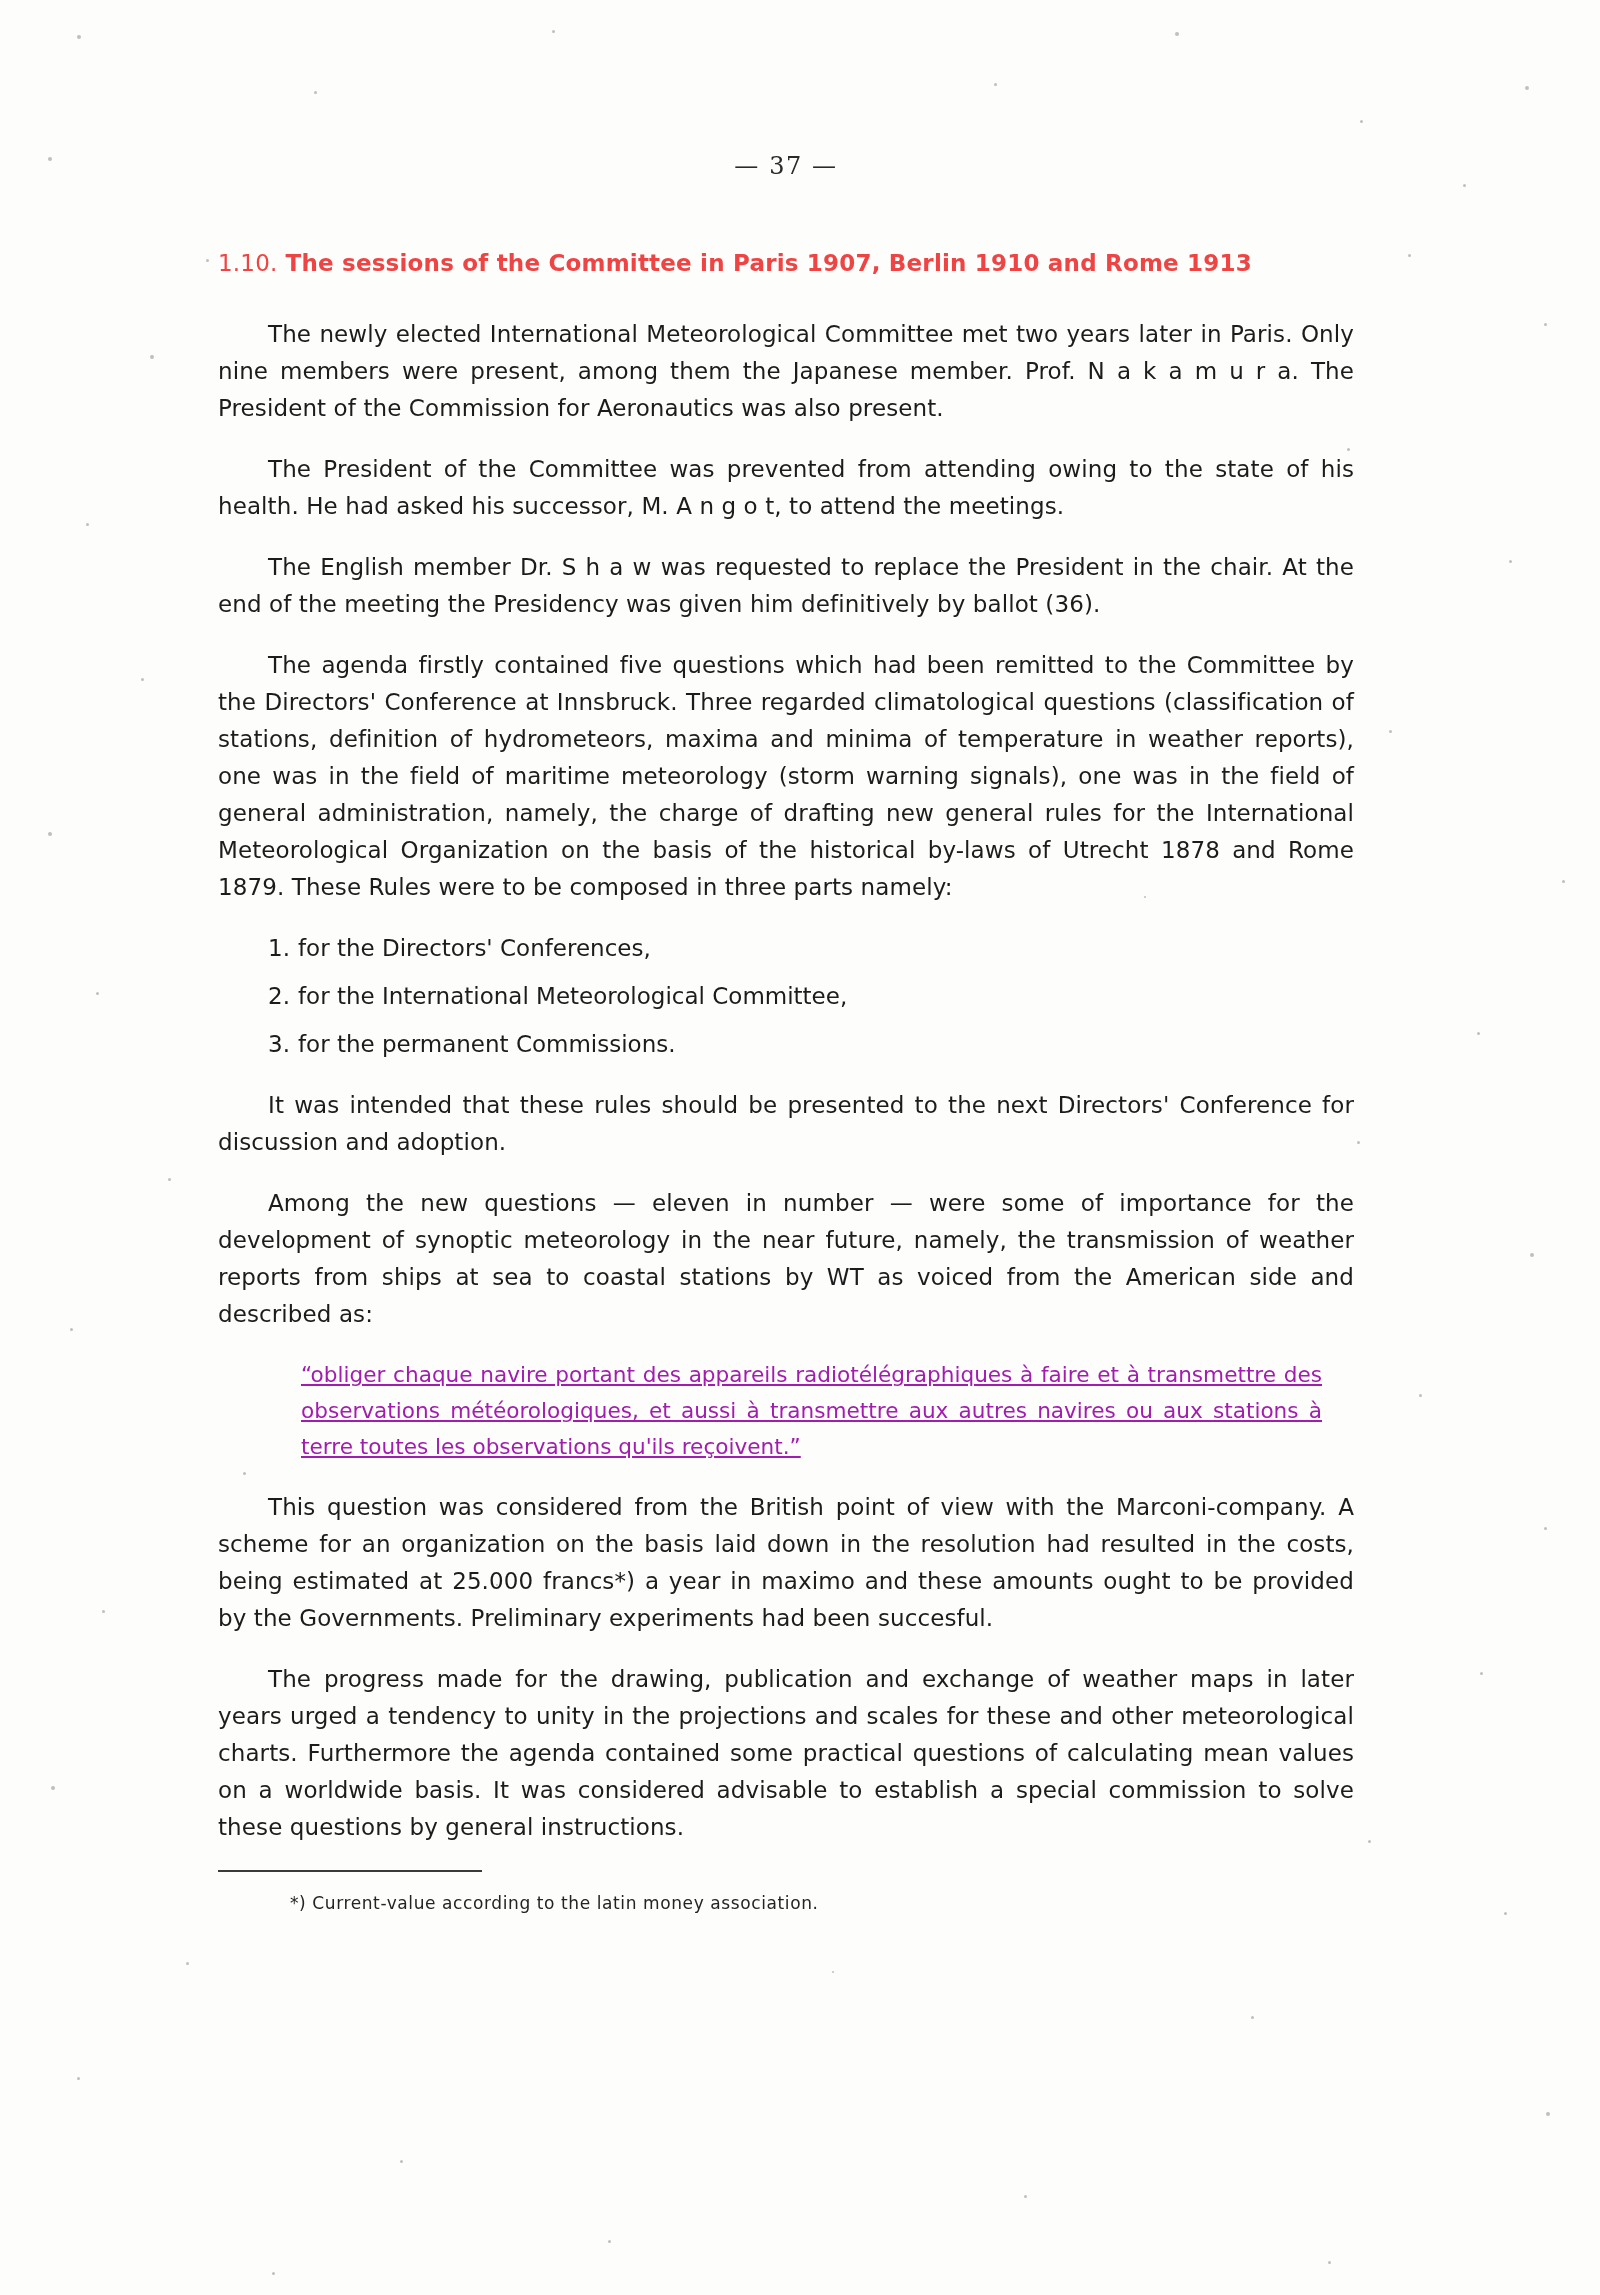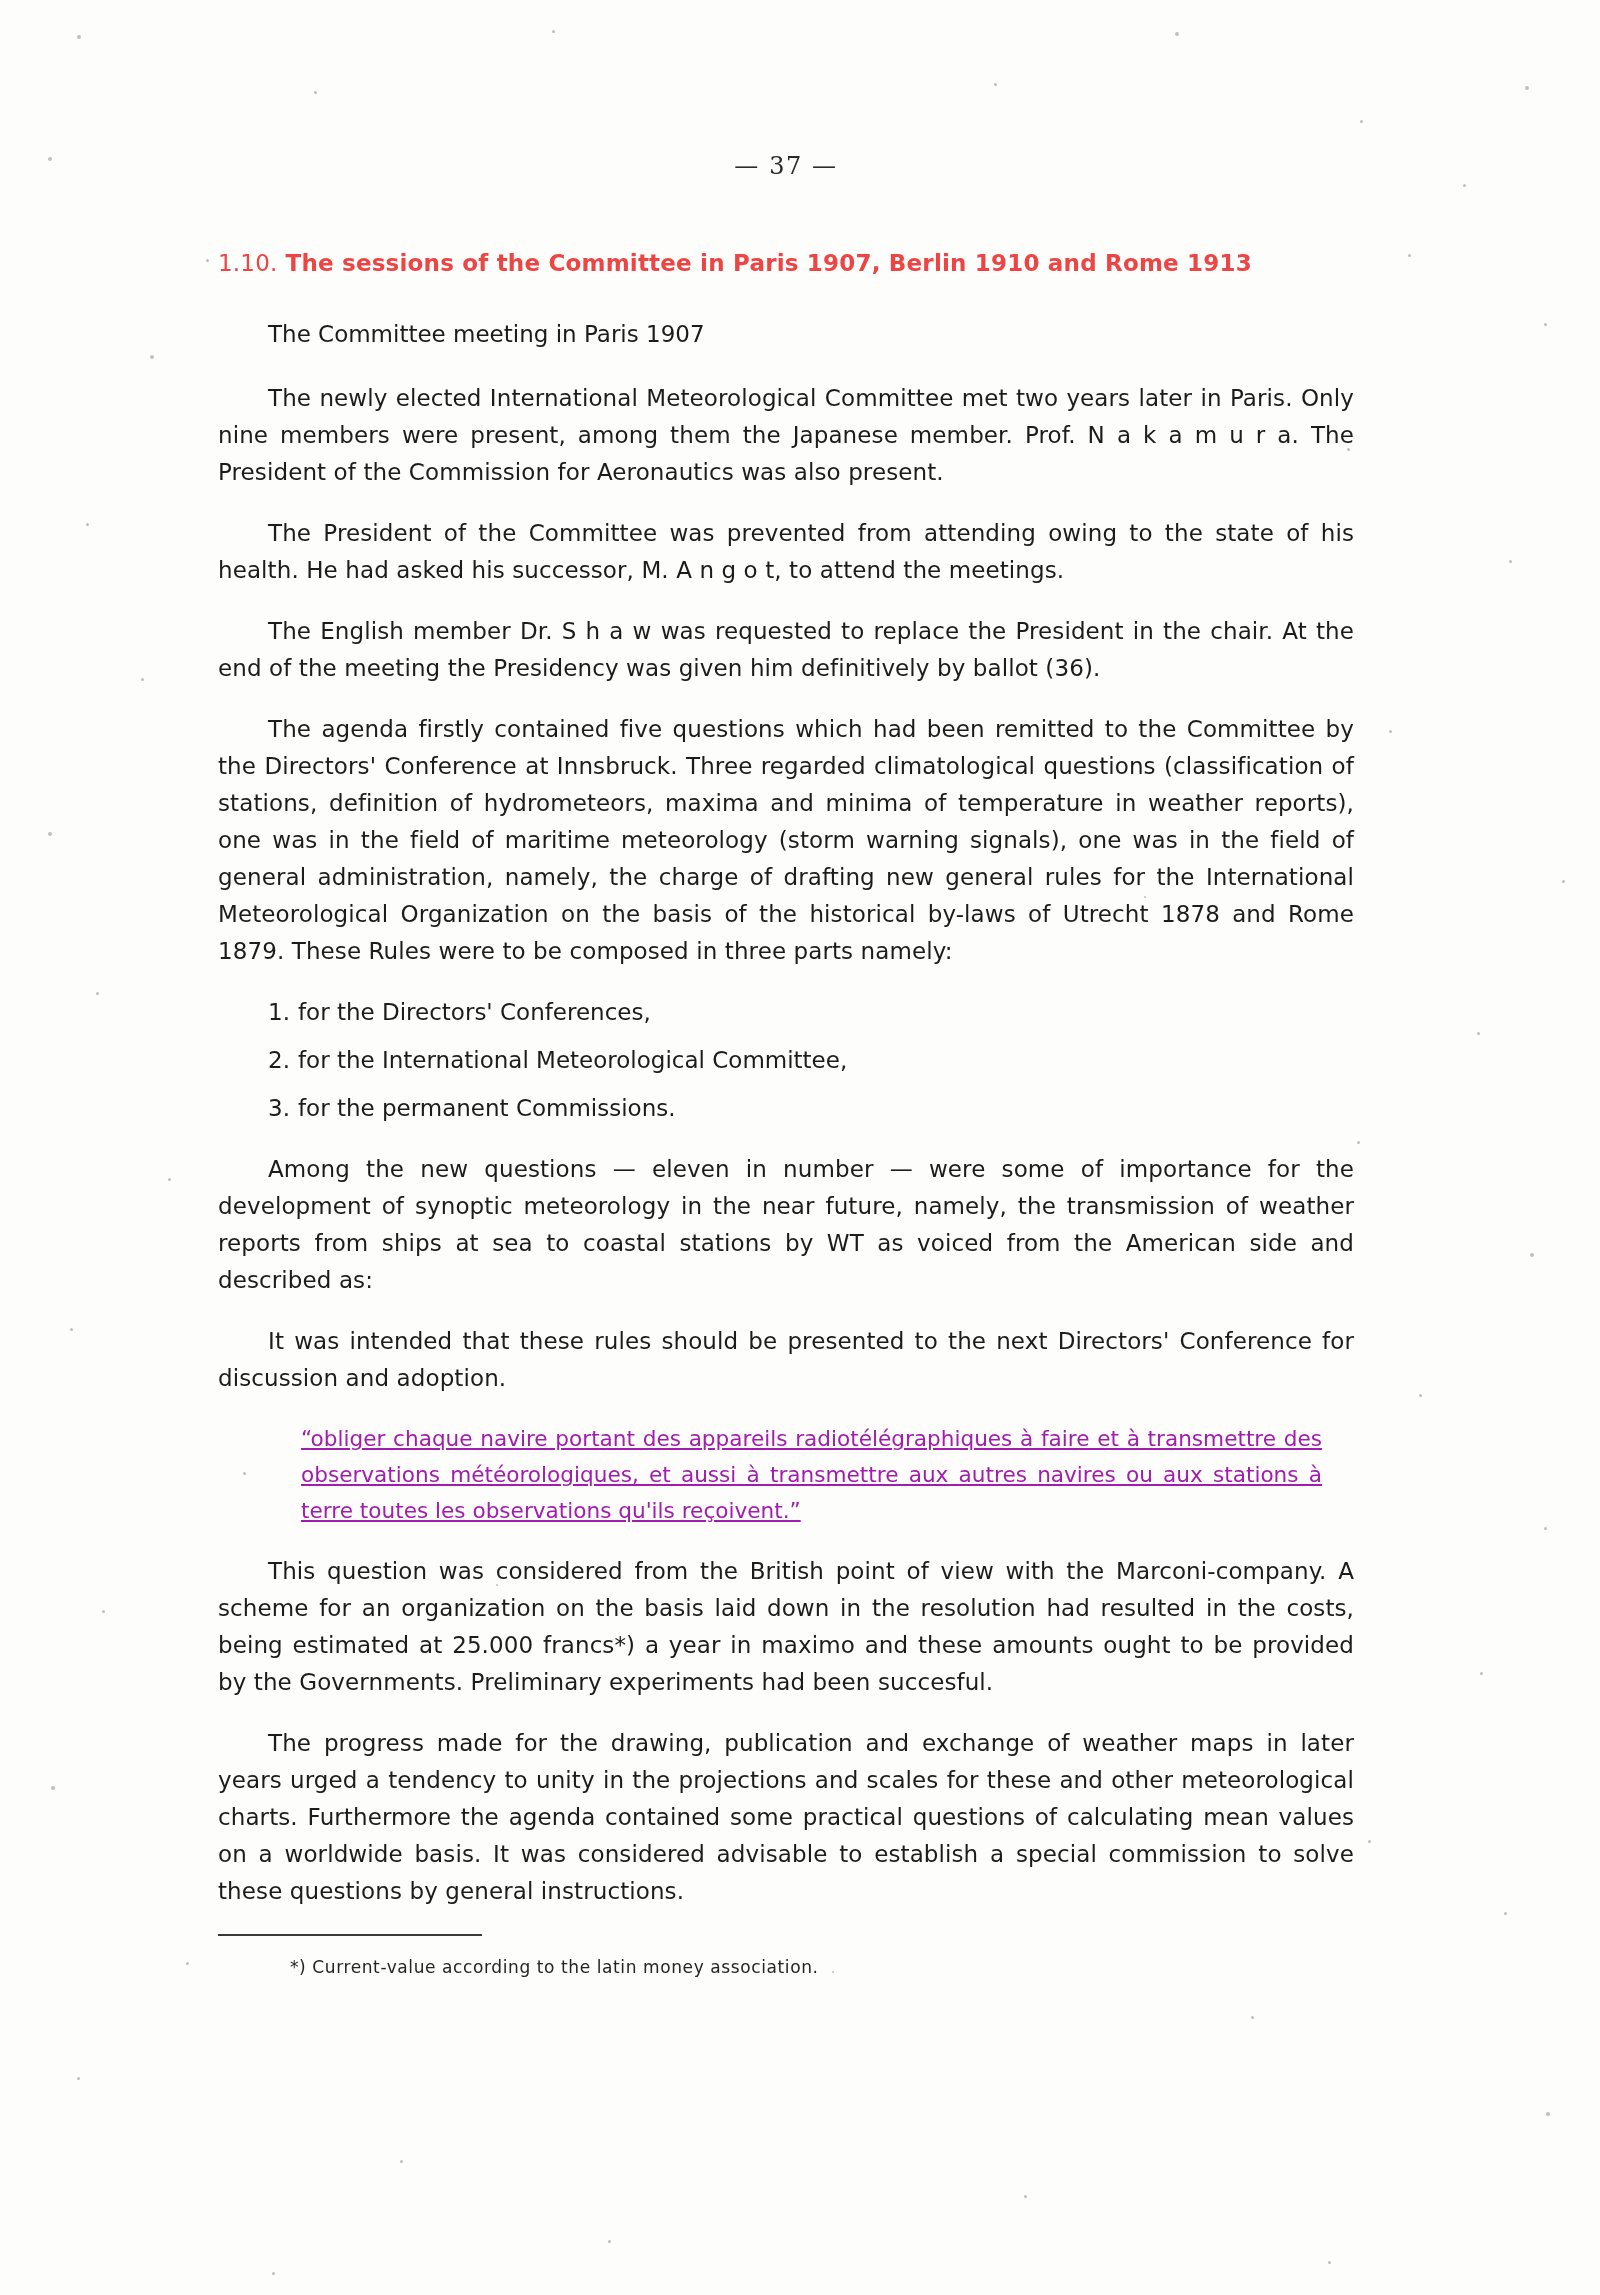--- a/index.html
+++ b/index.html
@@ -171,41 +171,40 @@
   </div>
 
   <div class="content">
 
     <div class="folio">—  37  —</div>
 
     <div class="section-head">
       <span class="num">1.10.</span><span>The sessions of the Committee in Paris 1907, Berlin 1910 and Rome 1913</span>
     </div>
 
-    <p class="subhead">The Committee meeting in Paris 1907</p>
 
     <p class="para indent">The newly elected International Meteorological Committee met two years later in Paris. Only nine members were present, among them the Japanese member. Prof. N a k a m u r a. The President of the Commission for Aeronautics was also present.</p>
     <p class="para indent">The President of the Committee was prevented from attending owing to the state of his health. He had asked his successor, M. A n g o t, to attend the meetings.</p>
     <p class="para indent">The English member Dr. S h a w  was requested to replace the President in the chair. At the end of the meeting the Presidency was given him definitively by ballot (36).</p>
     <p class="para indent">The agenda firstly contained five questions which had been remitted to the Committee by the Directors' Conference at Innsbruck. Three regarded climatological questions (classification of stations, definition of hydrometeors, maxima and minima of temperature in weather reports), one was in the field of maritime meteorology (storm warning signals), one was in the field of general administration, namely, the charge of drafting new general rules for the International Meteorological Organization on the basis of the historical by-laws of Utrecht 1878 and Rome 1879. These Rules were to be composed in three parts namely:</p>
 
     <ol class="list">
       <li>
         <span class="idx">1.</span><span>for the Directors' Conferences,</span>
       </li>
       <li>
         <span class="idx">2.</span><span>for the International Meteorological Committee,</span>
       </li>
       <li>
         <span class="idx">3.</span><span>for the permanent Commissions.</span>
       </li>
     </ol>
 
+    <p class="para indent">It was intended that these rules should be presented to the next Directors' Conference for discussion and adoption.</p>
     <p class="para indent">Among the new questions — eleven in number — were some of importance for the development of synoptic meteorology in the near future, namely, the transmission of weather reports from ships at sea to coastal stations by WT as voiced from the American side and described as:</p>
-    <p class="para indent">It was intended that these rules should be presented to the next Directors' Conference for discussion and adoption.</p>
 
     <blockquote class="quote">“obliger chaque navire portant des appareils radiotélégraphiques à faire et à transmettre des observations météorologiques, et aussi à transmettre aux autres navires ou aux stations à terre toutes les observations qu'ils reçoivent.”</blockquote>
 
     <p class="para indent">This question was considered from the British point of view with the Marconi-company. A scheme for an organization on the basis laid down in the resolution had resulted in the costs, being estimated at 25.000 francs*) a year in maximo and these amounts ought to be provided by the Governments. Preliminary experiments had been succesful.</p>
     <p class="para indent">The progress made for the drawing, publication and exchange of weather maps in later years urged a tendency to unity in the projections and scales for these and other meteorological charts. Furthermore the agenda contained some practical questions of calculating mean values on a worldwide basis. It was considered advisable to establish a special commission to solve these questions by general instructions.</p>
 
     <div class="footnote-rule"></div>
     <div class="footnote">*) Current-value according to the latin money association.</div>
 
   </div>

